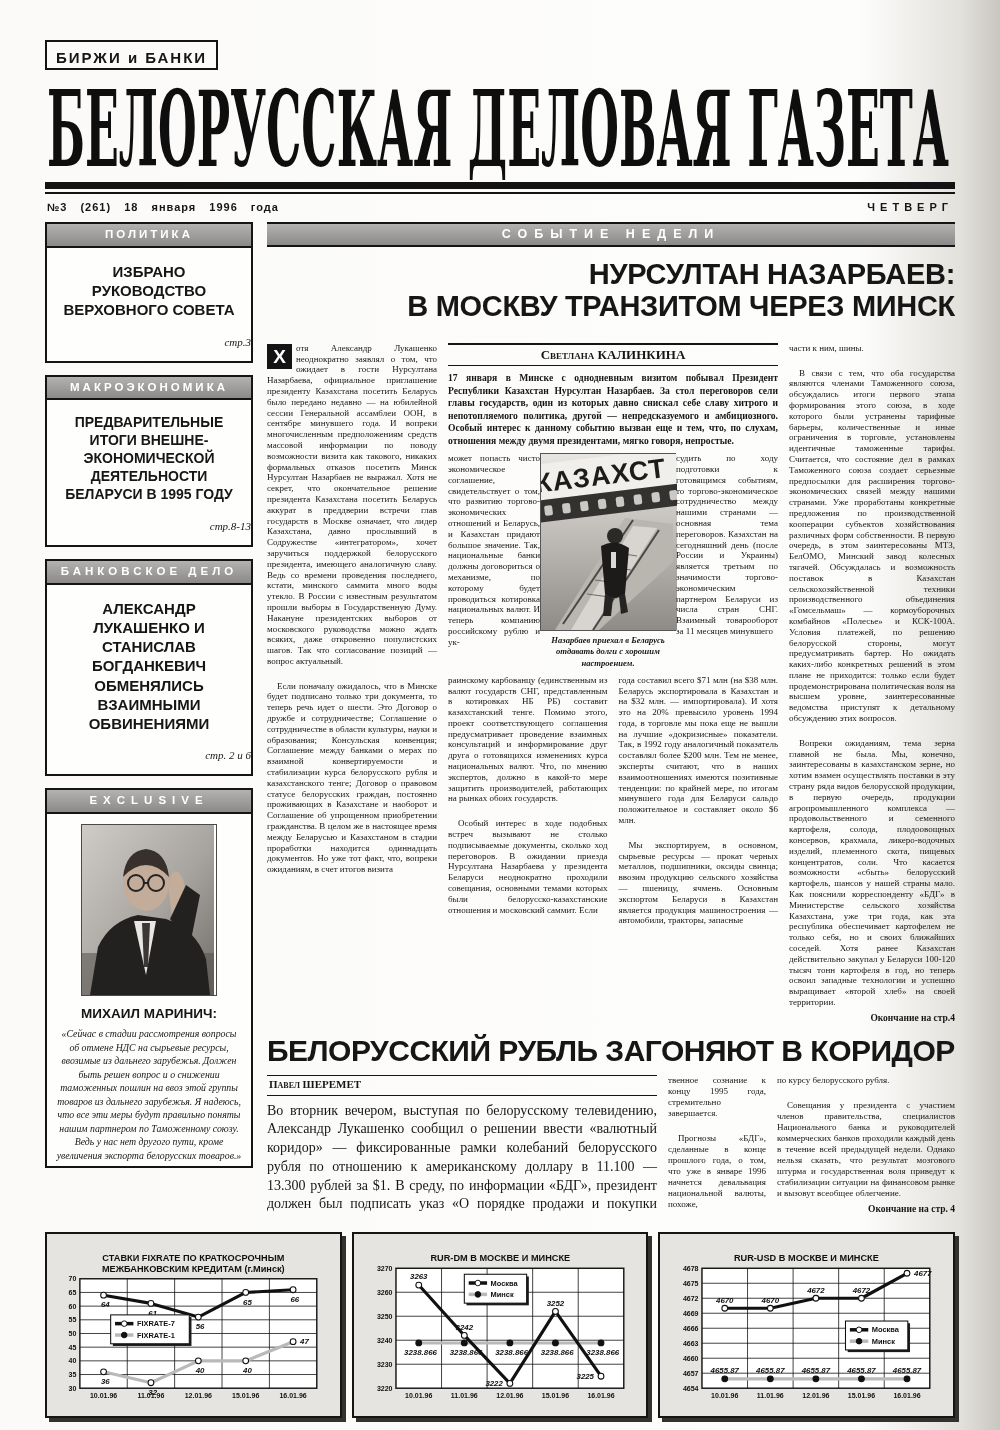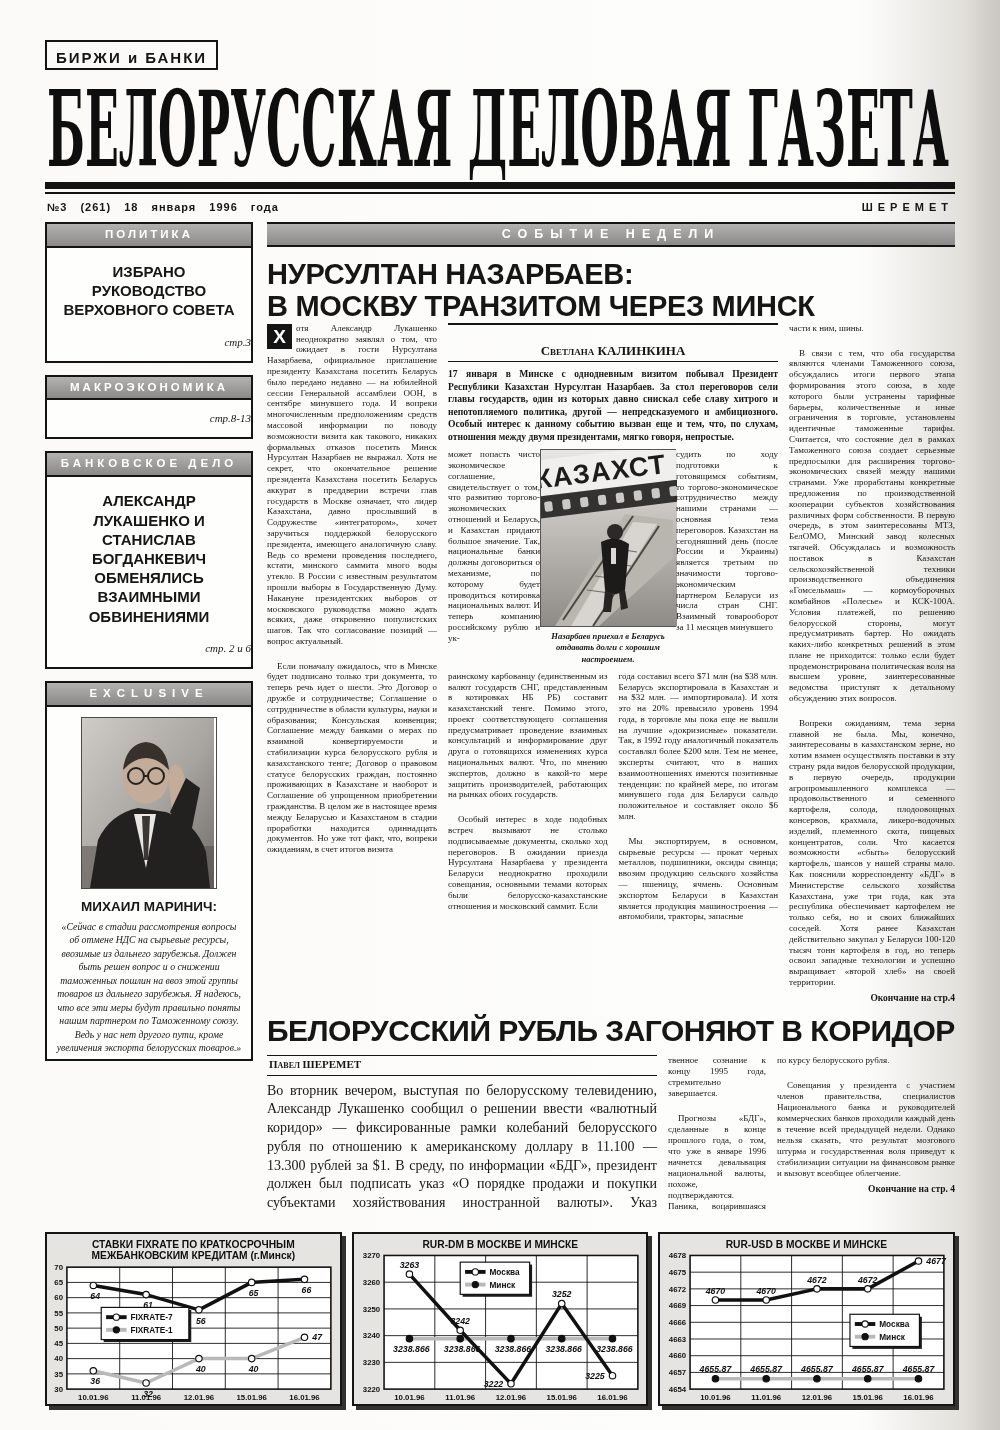--- a/index.html
+++ b/index.html
@@ -27,33 +27,33 @@
   .shead{font-family:"Liberation Sans",sans-serif;font-weight:bold;font-size:15px;
     text-align:center;line-height:1.28;padding:14px 10px 4px;}
   .spage{text-align:right;font-style:italic;font-size:11px;padding:12px 0 13px;}
   .photo-wrap{margin:10px auto 0;width:134px;border:1px solid #4a4a4a;line-height:0;}
   .person{font-family:"Liberation Sans",sans-serif;font-weight:bold;font-size:13.5px;text-align:center;margin-top:10px;}
   .pquote{font-style:italic;font-size:9.8px;line-height:1.38;text-align:center;padding:6px 9px 0;}
   .main{flex:1;min-width:0;}
   .event-band{background:linear-gradient(180deg,#b3b2b0,#8b8a88);border-top:2px solid #141414;border-bottom:2px solid #141414;
     color:#fff;text-align:center;font-family:"Liberation Sans",sans-serif;font-weight:bold;font-size:12.5px;
     letter-spacing:7px;padding:3px 0 4px;}
-  .headline{font-family:"Liberation Sans",sans-serif;font-weight:bold;text-align:left;
-    font-size:29px;line-height:1.1;margin:12px 0 0;letter-spacing:-0.3px;}
+  .headline{font-family:"Liberation Sans",sans-serif;font-weight:bold;text-align:right;
+    font-size:29px;line-height:1.1;margin:12px 0 20px;letter-spacing:-0.3px;}
   .cols p{margin:0;}
   .cols p+p{text-indent:10px;margin-top:14px;}
   .article-grid{display:flex;gap:11px;font-size:9px;line-height:1.2;text-align:justify;}
   .col1{width:170px;flex:none;}
   .midcol{width:330px;flex:none;}
   .col4{flex:1;min-width:0;}
   .dropcap{float:left;width:25px;height:25px;background:#141414;color:#fff;
     font-family:"Liberation Sans",sans-serif;font-weight:bold;font-size:19px;line-height:25px;
     text-align:center;margin:1px 4px 1px 0;}
   .byline-box{border-top:2px solid #141414;border-bottom:1.5px solid #141414;text-align:center;
-    font-variant:small-caps;font-weight:bold;font-size:13px;padding:18px 0 3px;margin-bottom:6px;}
+    font-variant:small-caps;font-weight:bold;font-size:13px;padding:2px 0 3px;margin-bottom:6px;}
   .lead{font-weight:bold;font-size:9.6px;line-height:1.3;text-align:justify;}
   .photo-row{display:flex;margin-top:6px;}
   .col2n{width:92px;flex:none;}
   .photo-stack{width:136px;flex:none;}
   .photo-frame{border:1px solid #555;line-height:0;}
   .caption{font-size:8.6px;font-weight:bold;font-style:italic;text-align:center;line-height:1.3;margin-top:4px;}
   .col3n{flex:1;min-width:0;}
   .rest-row{display:flex;gap:11px;margin-top:6px;}
   .rest-row>div{flex:1;min-width:0;}
   .continuation{text-align:right;font-weight:bold;font-size:9.5px;margin-top:5px;}
@@ -65,53 +65,54 @@
   .a2-byline{border-top:1.5px solid #141414;border-bottom:1.5px solid #141414;
     font-variant:small-caps;font-weight:bold;font-size:11px;padding:2px 2px 3px;margin-bottom:6px;}
   .a2-lead{font-weight:normal;font-size:14px;line-height:1.34;text-align:justify;}
   .a2-two{display:flex;gap:11px;margin-top:8px;}
   .a2-two>div{flex:1;min-width:0;}
   .a2-mid{width:98px;flex:none;}
   .a2-right{flex:1;min-width:0;}
   
   .charts{position:absolute;left:45px;right:45px;top:1232px;display:flex;gap:10px;}
   .chart-panel{flex:1;min-width:0;background:#e6e4e0;border:2px solid #151515;
-    box-shadow:4px 4px 0 #34322f;padding:0;}
+    box-shadow:4px 4px 0 #34322f;padding:15px;}
   .chart-panel svg{display:block;}
 </style>
 </head>
 <body>
 
 <div class="page">
 
   <div>
     <span class="kicker">БИРЖИ и БАНКИ</span>
     <svg class="masthead" width="910" height="106" viewBox="0 0 910 106">
       <text x="2" y="92" font-family="'DejaVu Serif',serif" font-weight="bold" font-size="104" textLength="902" lengthAdjust="spacingAndGlyphs" fill="#0e0e0e">БЕЛОРУССКАЯ ДЕЛОВАЯ ГАЗЕТА</text>
     </svg>
     <div class="rule-thick"></div>
     <div class="rule-thin"></div>
     <div class="issue-row">
       <span class="issue-left">№3  (261)  18  января  1996  года</span>
-      <span class="weekday">ШЕРЕМЕТ</span>
+      <span class="weekday">ЧЕТВЕРГ</span>
     </div>
   </div>
 
   <div class="content">
 
     <div class="sidebar">
 
       <div class="sbox">
         <div class="sband">ПОЛИТИКА</div>
         <div class="shead">ИЗБРАНО РУКОВОДСТВО ВЕРХОВНОГО СОВЕТА</div>
         <div class="spage">стр.3</div>
       </div>
 
       <div class="sbox">
         <div class="sband">МАКРОЭКОНОМИКА</div>
+        <div class="shead" style="font-size:14px;">ПРЕДВАРИТЕЛЬНЫЕ ИТОГИ ВНЕШНЕ-ЭКОНОМИЧЕСКОЙ ДЕЯТЕЛЬНОСТИ БЕЛАРУСИ В 1995 ГОДУ</div>
         <div class="spage">стр.8-13</div>
       </div>
 
       <div class="sbox">
         <div class="sband" style="letter-spacing:4px;">БАНКОВСКОЕ ДЕЛО</div>
         <div class="shead">АЛЕКСАНДР ЛУКАШЕНКО И СТАНИСЛАВ БОГДАНКЕВИЧ ОБМЕНЯЛИСЬ ВЗАИМНЫМИ ОБВИНЕНИЯМИ</div>
         <div class="spage">стр. 2 и 6</div>
       </div>
 
       <div class="sbox" style="padding-bottom:4px;">

